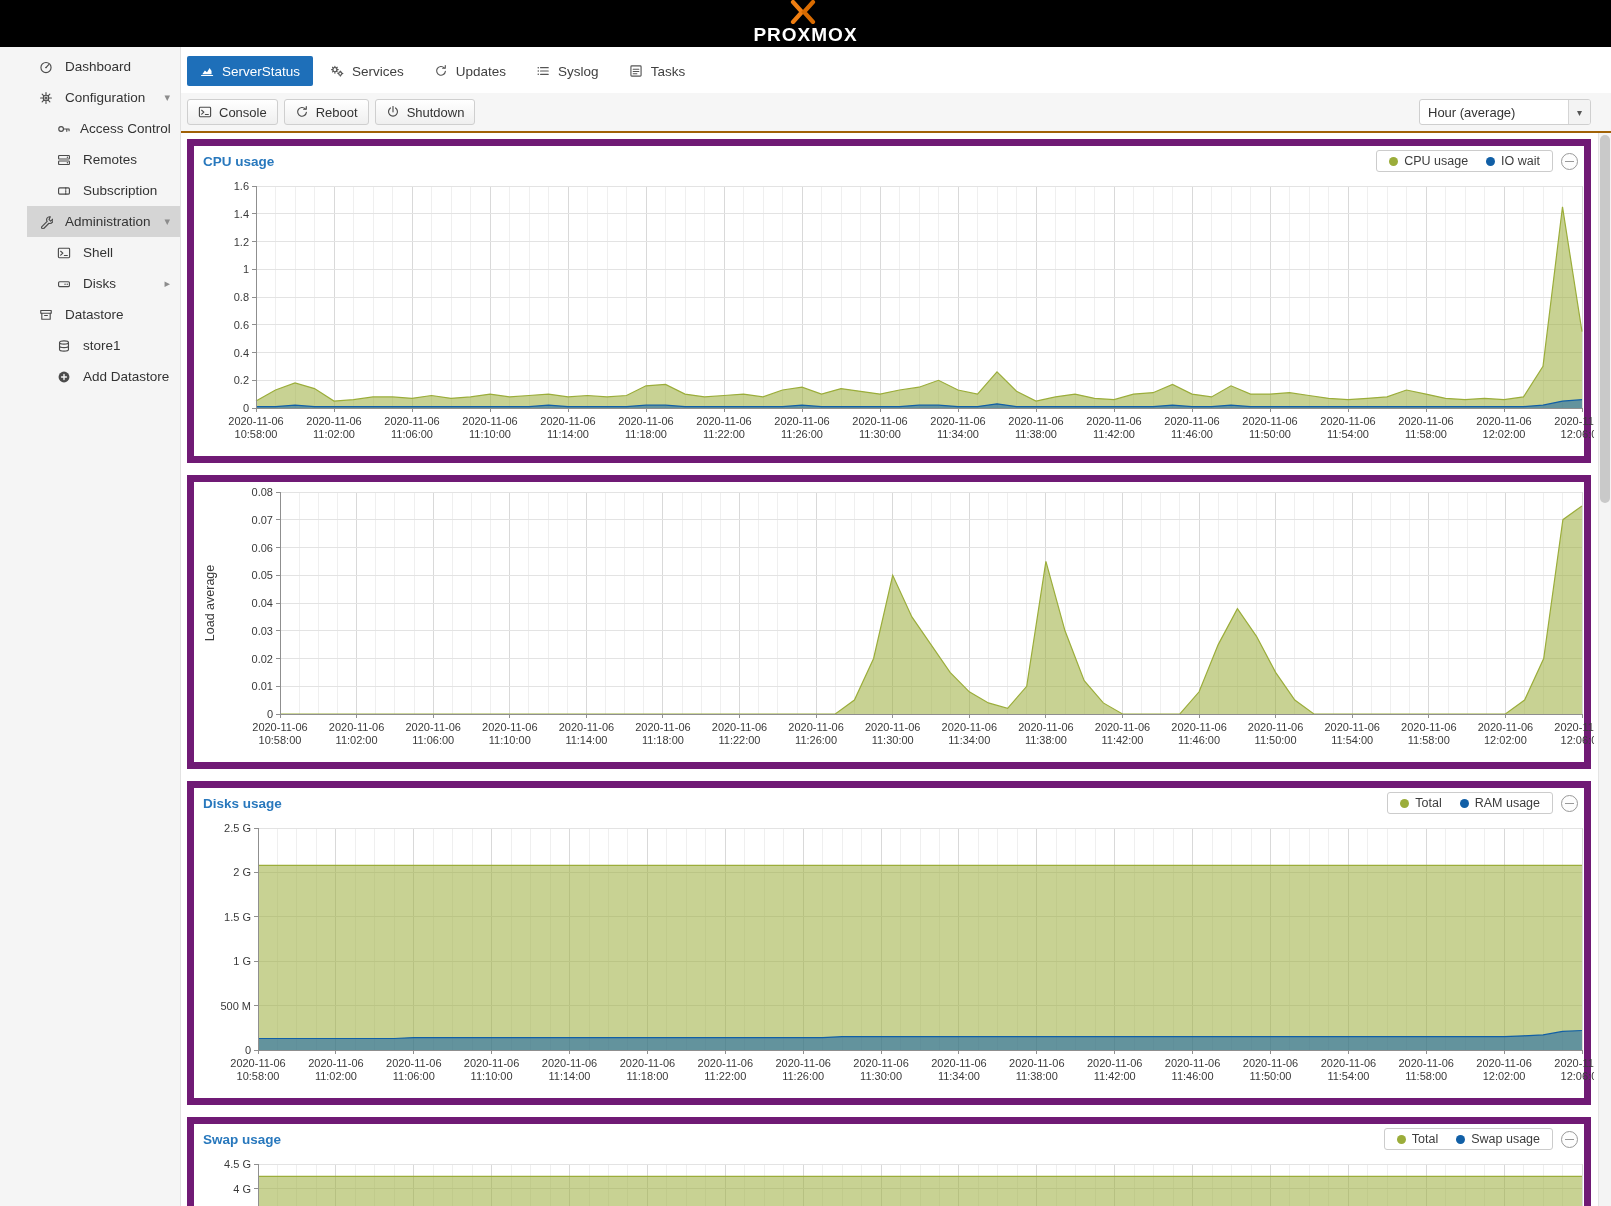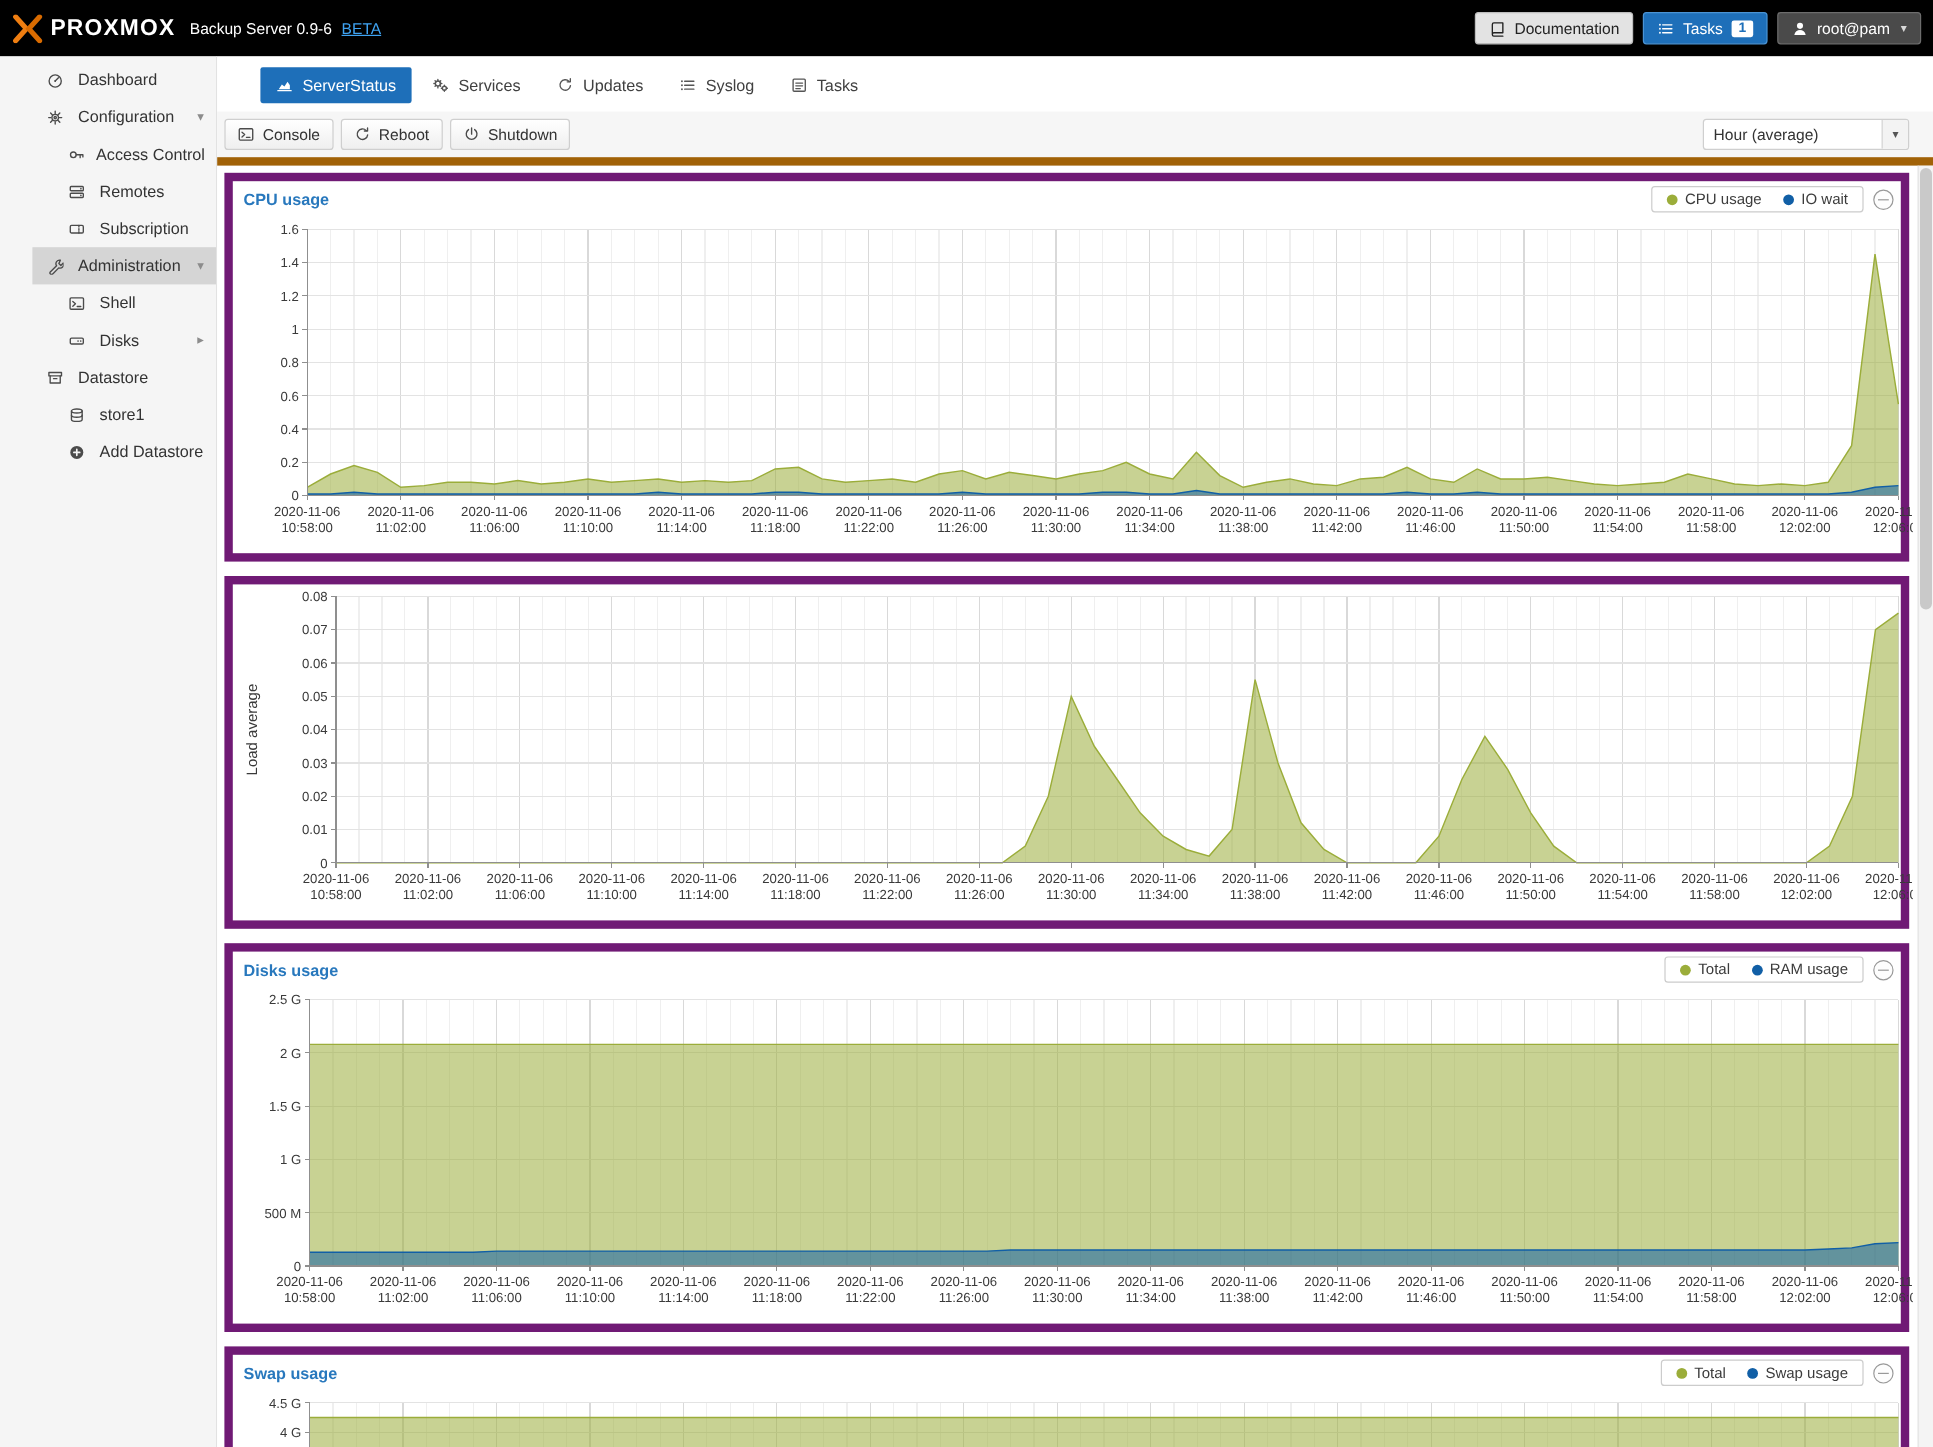--- a/index.html
+++ b/index.html
@@ -4,21 +4,21 @@
 <style>
   * { box-sizing: border-box; margin: 0; padding: 0; }
   html,body { width:1611px; height:1206px; overflow:hidden; }
   body {
     position:relative; background:#fff;
     font-family:"Liberation Sans", sans-serif; color:#333;
   }
   
   .topbar{
     position:absolute; top:0; left:0; right:0; height:47px;
-    background:#000; display:flex; align-items:center; padding:0 10px;
+    background:#000; display:flex; align-items:center; padding:0 10px;flex-direction:column;
   }
   .logo{ display:flex; align-items:center; margin-right:6px; }
   .brand{ color:#fff; font-size:19px; font-weight:700; letter-spacing:1px; }
   .product{ color:#fff; font-size:13px; margin-left:12px; }
   .beta{ color:#3fa3f2; font-size:13px; margin-left:8px; text-decoration:underline; cursor:pointer; }
   .top-right{ margin-left:auto; display:flex; gap:8px; align-items:center; }
   .hbtn{
     height:27px; border-radius:3px; display:inline-flex; align-items:center; gap:7px;
     padding:0 11px; font-size:13px; cursor:pointer; font-family:inherit;
   }
@@ -47,25 +47,25 @@
     display:flex; flex-direction:column; background:#fff;
   }
   .page-title{ color:#2878bd; font-size:15px; font-weight:700; padding:12px 0 0 12px; }
   .tabs{ display:flex; gap:4px; padding:9px 0 0 6px; }
   .tab{
     display:inline-flex; align-items:center; gap:8px; height:30px; padding:0 13px;
     font-size:13.5px; color:#404040; background:transparent; border:none; border-radius:2px;
     cursor:pointer; font-family:inherit;
   }
   .tab .ic{ color:#555; display:flex; }
-  .tab.active{ background:#1e6fb9; color:#fff;margin-left:30px; }
+  .tab.active{ background:#1e6fb9; color:#fff; }
   .tab.active .ic{ color:#fff; }
   .toolbar{
     display:flex; align-items:center; gap:6px; padding:6px 20px 6px 6px;
-    background:#f6f6f6; border-bottom:7px solid #a16207; margin-top:7px;
+    background:#f6f6f6; border-bottom:2px solid #a16207; margin-top:7px;
   }
   .tb-buttons{ display:flex; gap:6px; }
   .tbtn{
     height:26px; display:inline-flex; align-items:center; gap:7px; padding:0 10px;
     background:linear-gradient(#ffffff,#efefef); border:1px solid #cfcfcf; border-radius:3px;
     font-size:13px; color:#333; cursor:pointer; font-family:inherit;
   }
   .tbtn .ic{ color:#4a4a4a; display:flex; }
   .combo{
     margin-left:auto; width:172px; height:26px; border:1px solid #cfcfcf; border-radius:3px;

